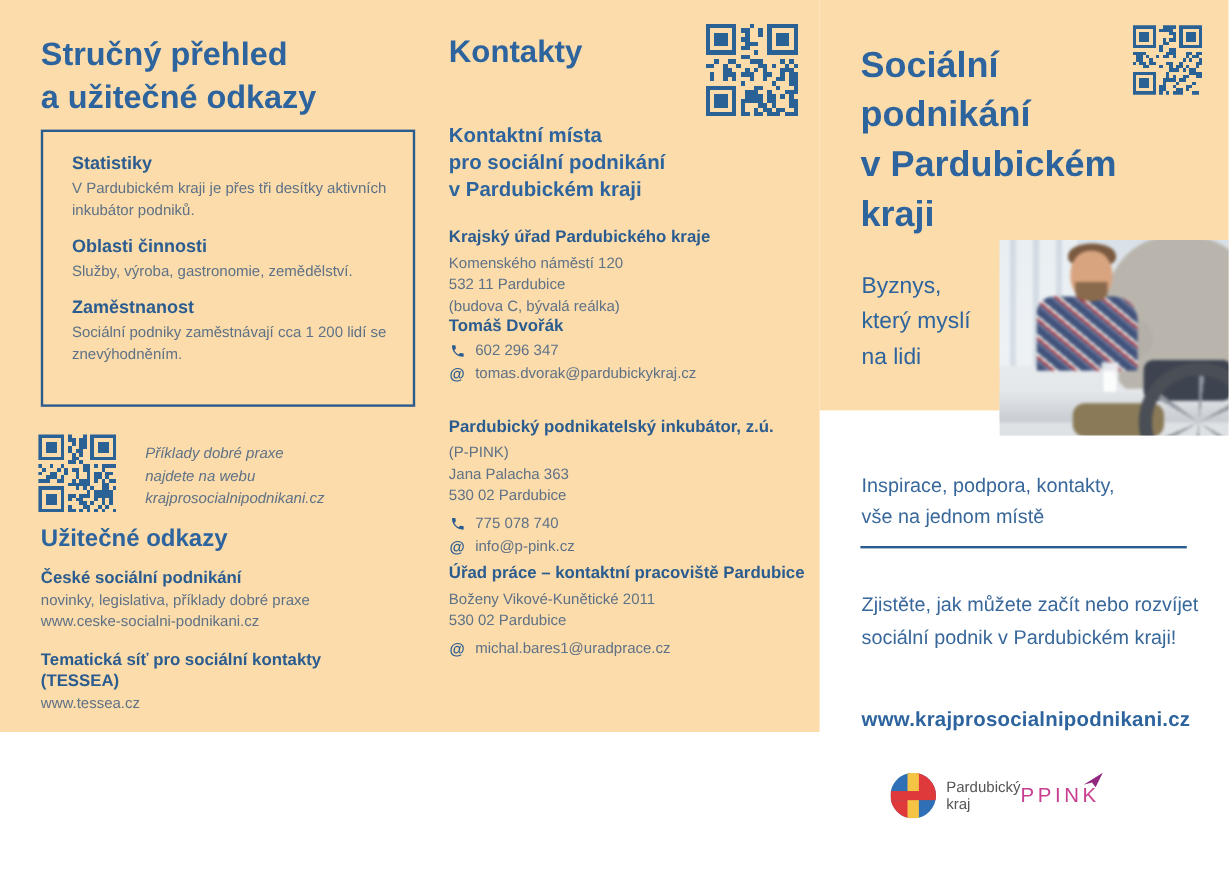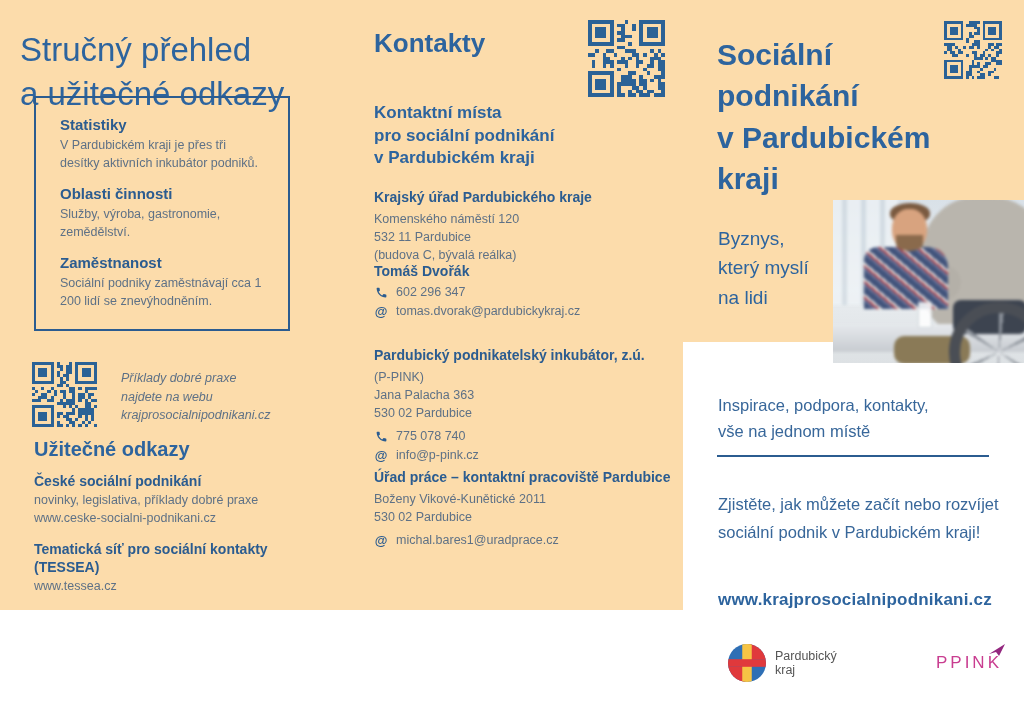--- a/index.html
+++ b/index.html
@@ -15,22 +15,22 @@
   .page{position:relative;width:1024px;height:724px;overflow:hidden;
         font-family:"Liberation Sans",sans-serif;background:#fff;color:var(--body)}
   .ml{white-space:pre-line}
   .abs{position:absolute}
 
   
   .bg-left{position:absolute;left:0;top:0;width:683px;height:610px;background:var(--peach)}
   .bg-right{position:absolute;left:683px;top:0;width:341px;height:342px;background:var(--peach)}
 
   
-  .lp-title{left:20px;top:28px;width:280px;font-size:33px;font-weight:normal;line-height:1.33;color:var(--blue)}
-  .stats-box{left:34px;top:96px;width:256px;border:2px solid var(--blue-dark);padding:18px 20px 6px 24px}
+  .lp-title{left:34px;top:28px;width:280px;font-size:27px;font-weight:bold;line-height:1.33;color:var(--blue)}
+  .stats-box{left:34px;top:108px;width:312px;border:2px solid var(--blue-dark);padding:18px 20px 20px 24px}
   .stat-h{font-size:15px;font-weight:bold;color:var(--blue-dark);margin-bottom:3px}
   .stat-t{font-size:12.5px;line-height:1.44;margin-bottom:13px}
   .lp-qr-row{left:32px;top:362px;width:290px;display:flex;gap:24px;align-items:center}
   .qr{width:65px;height:65px;flex:0 0 auto}
   .qr svg{display:block;width:100%;height:100%}
   .qr-caption{font-style:italic;font-size:12.5px;line-height:1.5;padding-top:5px}
   .lp-links-h{left:34px;top:438px;font-size:20px;font-weight:bold;color:var(--blue)}
   .lp-links{left:34px;top:472px;width:285px}
   .link-name{font-size:14px;font-weight:bold;color:var(--blue-dark);line-height:1.3;margin-bottom:2px}
   .link-line{font-size:12.5px;line-height:1.42}
@@ -70,21 +70,21 @@
   .ph-glass{left:90px;bottom:40px;width:14px;height:26px;background:rgba(255,255,255,.85);border:1px solid #cfd6db}
   .ph-legs{left:66px;bottom:4px;width:76px;height:28px;background:#8a7a57;border-radius:10px}
   .ph-seat{right:2px;bottom:34px;width:74px;height:34px;background:#3d4450;border-radius:8px}
   .ph-wheel{right:-20px;bottom:-34px;width:100px;height:100px;border-radius:50%;border:11px solid #4a4e55;
             background:repeating-conic-gradient(#8e949c 0 7deg,transparent 7deg 60deg)}
   .rp-intro{left:718px;top:392px;font-size:16.5px;line-height:1.6;color:#38679a}
   .rp-divider{left:717px;top:455px;width:272px;height:2px;background:var(--blue-dark)}
   .rp-cta{left:718px;top:490px;width:290px;font-size:16.5px;line-height:1.7;color:#38679a}
   .url{font-size:17px;font-weight:bold;color:var(--blue);letter-spacing:.2px}
   .rp-url{left:718px;top:590px}
-  .rp-logos{left:728px;top:644px;width:274px;display:flex;justify-content:space-between;align-items:center}
+  .rp-logos{left:692px;top:644px;width:274px;display:flex;justify-content:center;align-items:center}
 
   
   .footer-strip{position:absolute;left:0;top:610px;width:683px;height:114px;background:#fff}
   .pk-logo{display:flex;align-items:center;gap:9px}
   .pk-logo svg{width:38px;height:38px;display:block}
   .pk-label{font-size:12.5px;line-height:1.15;color:#555}
   .ppink{position:relative;font-size:17px;font-weight:400;letter-spacing:3px;color:var(--pink)}
   .ppink .dart{position:absolute;right:-4px;top:-9px;width:17px;height:13px}
 </style>
 </head>

